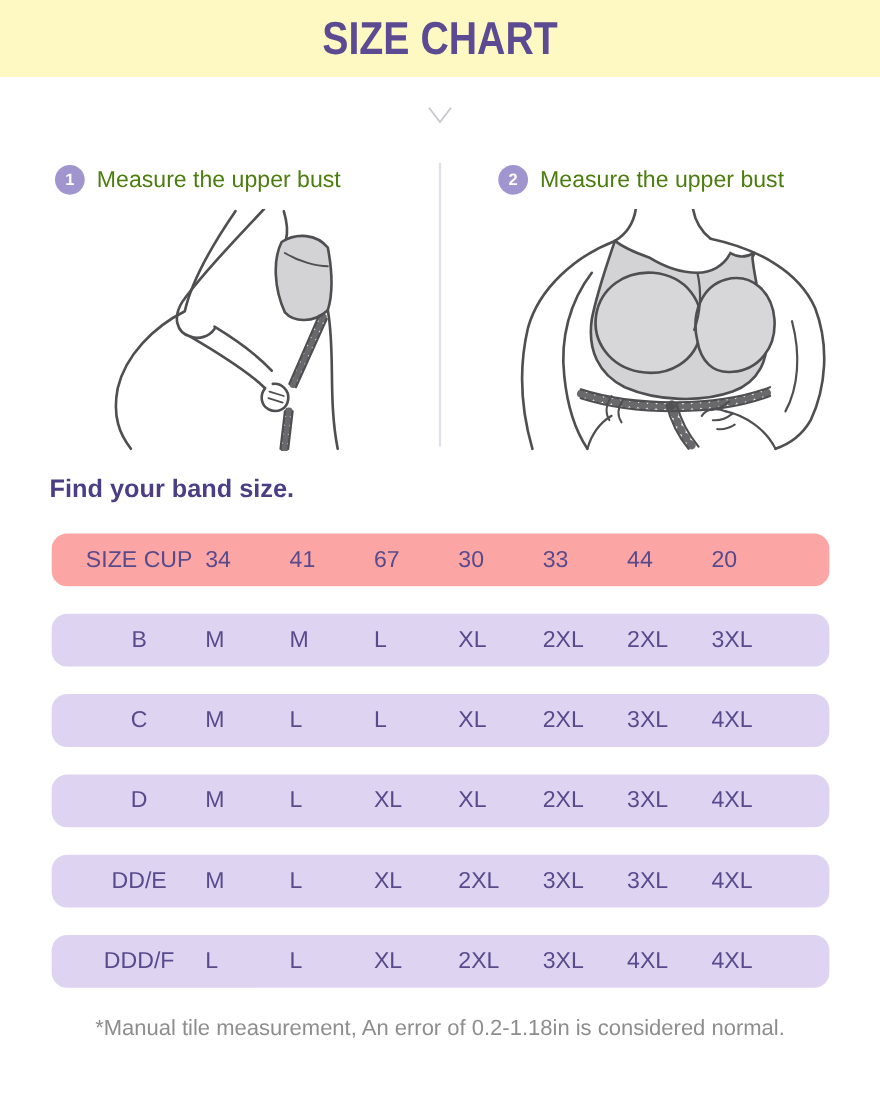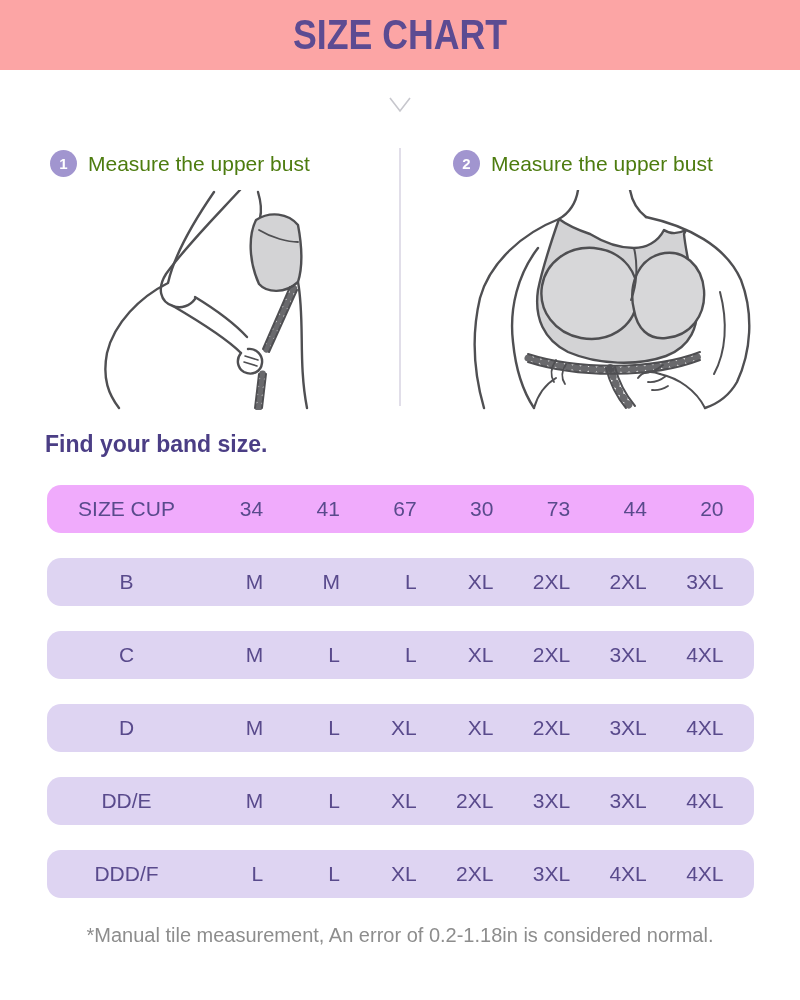--- a/index.html
+++ b/index.html
@@ -2,21 +2,21 @@
 <html><head>
 <meta charset="utf-8">
 <style>
   html,body{margin:0;padding:0;}
   body{
     width:800px;height:1000px;overflow:hidden;background:#ffffff;
     font-family:"Liberation Sans",sans-serif;
   }
   
   .header{
-    height:70px;background:#fca5a5;
+    height:70px;background:#fef9c3;
     display:flex;align-items:center;justify-content:center;
   }
   .header .title-text{
     display:inline-block;transform:scaleX(0.85);transform-origin:center;
     font-size:42px;font-weight:bold;color:#5c4b92;letter-spacing:0px;
   }
   
   .chevron-wrap{height:70px;display:flex;align-items:center;justify-content:center;}
   
   .figsec{position:relative;height:275px;}
@@ -37,24 +37,24 @@
     margin:14px 0 26px 45px;font-size:23px;font-weight:bold;color:#4b3e85;line-height:30px;
   }
   
   .sizetable{width:707px;margin:0 auto;}
   .trow{
     display:flex;align-items:center;height:48px;border-radius:14px;
     margin-bottom:25px;padding-left:20px;padding-right:30px;box-sizing:border-box;
     font-size:21px;color:#594a8c;
   }
   .trow:last-child{margin-bottom:0;}
-  .trow.head{background:#f0abfc;}
+  .trow.head{background:#fca5a5;}
   .trow.data{background:#ded4f2;}
   .cell-label{flex:0 0 120px;text-align:center;}
-  .cell{flex:1;text-align:right;}
+  .cell{flex:1;text-align:left;}
   
   .footnote{margin-top:26px;text-align:center;font-size:20px;color:#8d8d8d;}
 </style>
 </head>
 <body>
 
 <div class="header">
   <span class="title-text">SIZE CHART</span>
 </div>
 
@@ -141,21 +141,21 @@
 
 <div class="section-title">Find your band size.</div>
 
 <div class="sizetable">
   <div class="trow head">
     <div class="cell-label">SIZE CUP</div>
     <div class="cell">34</div>
     <div class="cell">41</div>
     <div class="cell">67</div>
     <div class="cell">30</div>
-    <div class="cell">73</div>
+    <div class="cell">33</div>
     <div class="cell">44</div>
     <div class="cell">20</div>
   </div>
 
   <div class="trow data">
     <div class="cell-label">B</div>
     <div class="cell">M</div>
     <div class="cell">M</div>
     <div class="cell">L</div>
     <div class="cell">XL</div>

